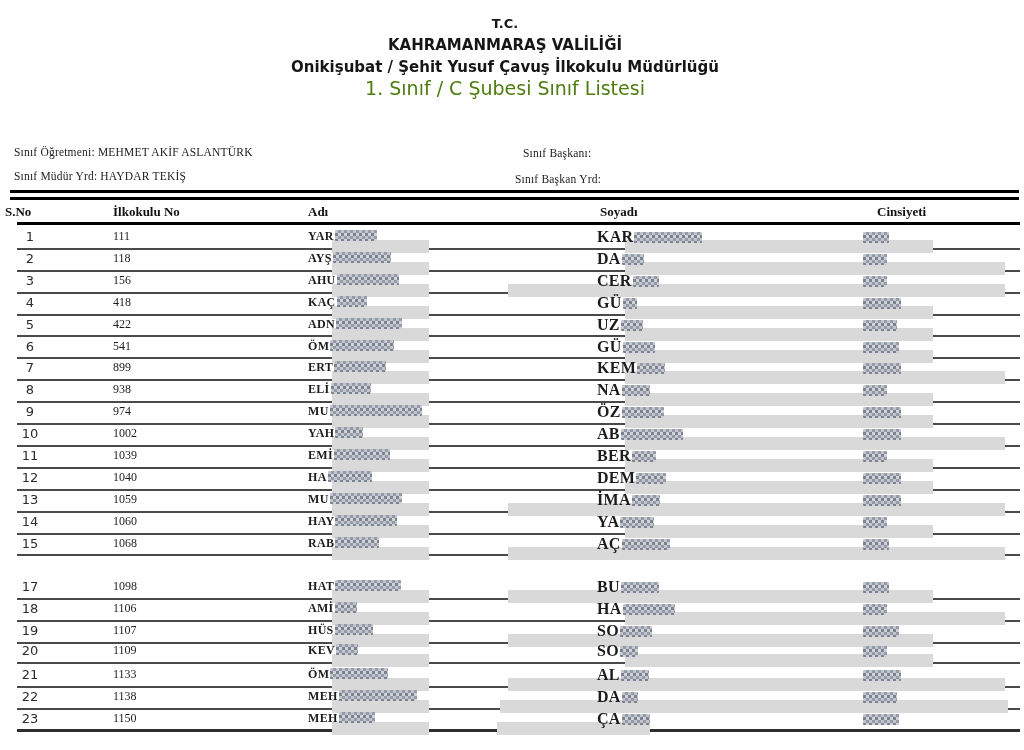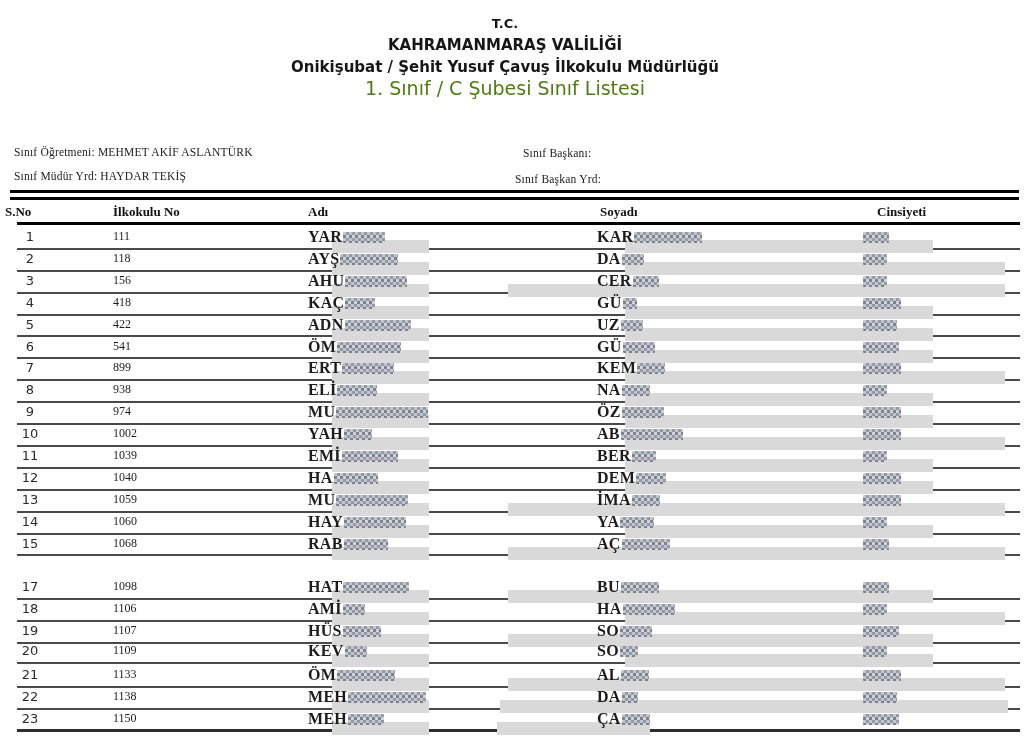--- a/index.html
+++ b/index.html
@@ -40,21 +40,21 @@
   
   #rows{position:absolute;left:0;top:0;width:1024px;height:750px;}
   .row{position:absolute;left:0;width:1024px;height:21.9px;}
   .row::after{content:"";position:absolute;left:17px;width:1003px;bottom:-2px;height:2px;
               background:#4a4a4a;z-index:1;}
   .row.last::after{height:3px;background:#2e2e2e;}
   .cell{position:absolute;top:0;line-height:21px;z-index:3;white-space:nowrap;}
   .c-sno{left:10px;width:40px;text-align:center;
          font-family:"DejaVu Sans", sans-serif;font-size:13px;color:#2b2b2b;}
   .c-ogr{left:113px;font-size:12px;color:#1c1c1c;}
-  .c-adi{left:308px;font-size:16px;font-weight:bold;letter-spacing:.3px;color:#1c1c1c;}
+  .c-adi{left:308px;font-size:12px;font-weight:bold;letter-spacing:.3px;color:#1c1c1c;}
   .c-soy{left:597px;font-size:16px;font-weight:bold;letter-spacing:.3px;color:#1c1c1c;}
   .c-cins{left:862px;}
 
   
   .stripe{position:absolute;top:14px;height:13px;background:#d9d9d9;z-index:2;}
   .stripeL{position:absolute;left:332px;width:97px;top:14px;height:13px;background:#d9d9d9;z-index:2;}
   .blob{display:inline-block;height:11px;vertical-align:-1px;margin-left:1px;border-radius:1px;
         background:conic-gradient(#8f95a3 25%, #cfd1d6 0 50%, #767d8b 0 75%, #bfc2c9 0);
         background-size:6px 6px;filter:blur(.6px);opacity:.95;}
 </style>

